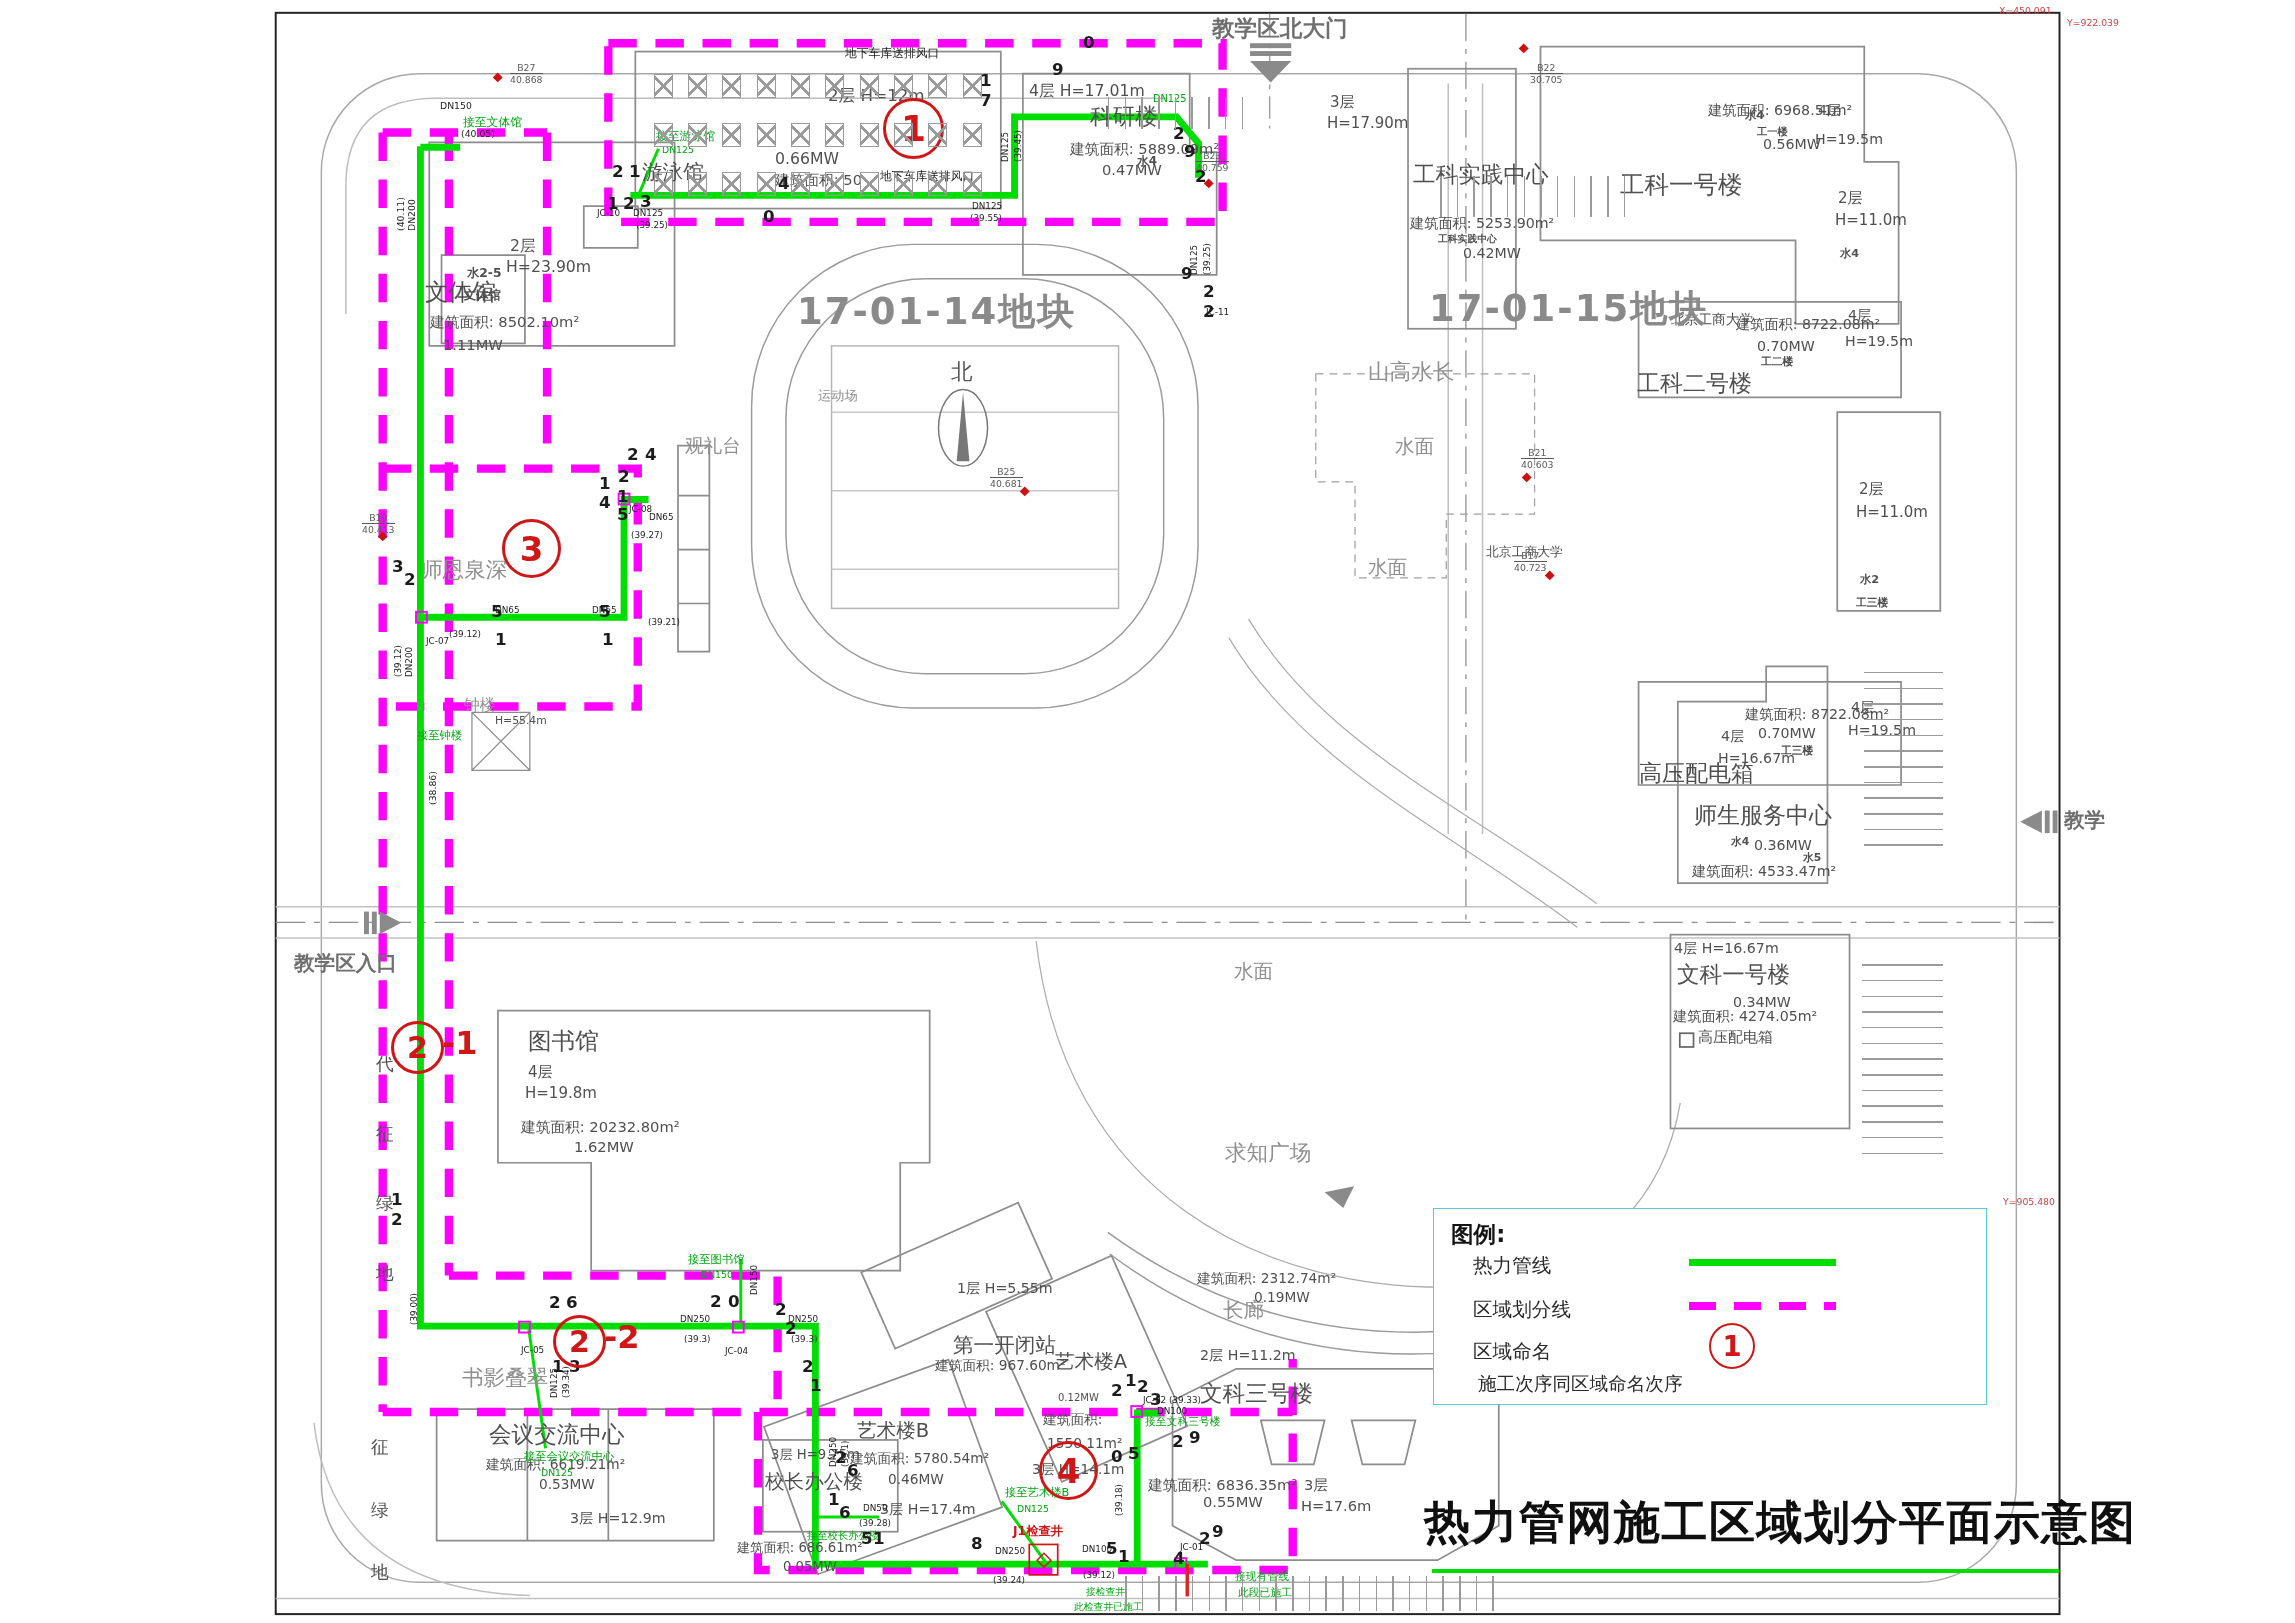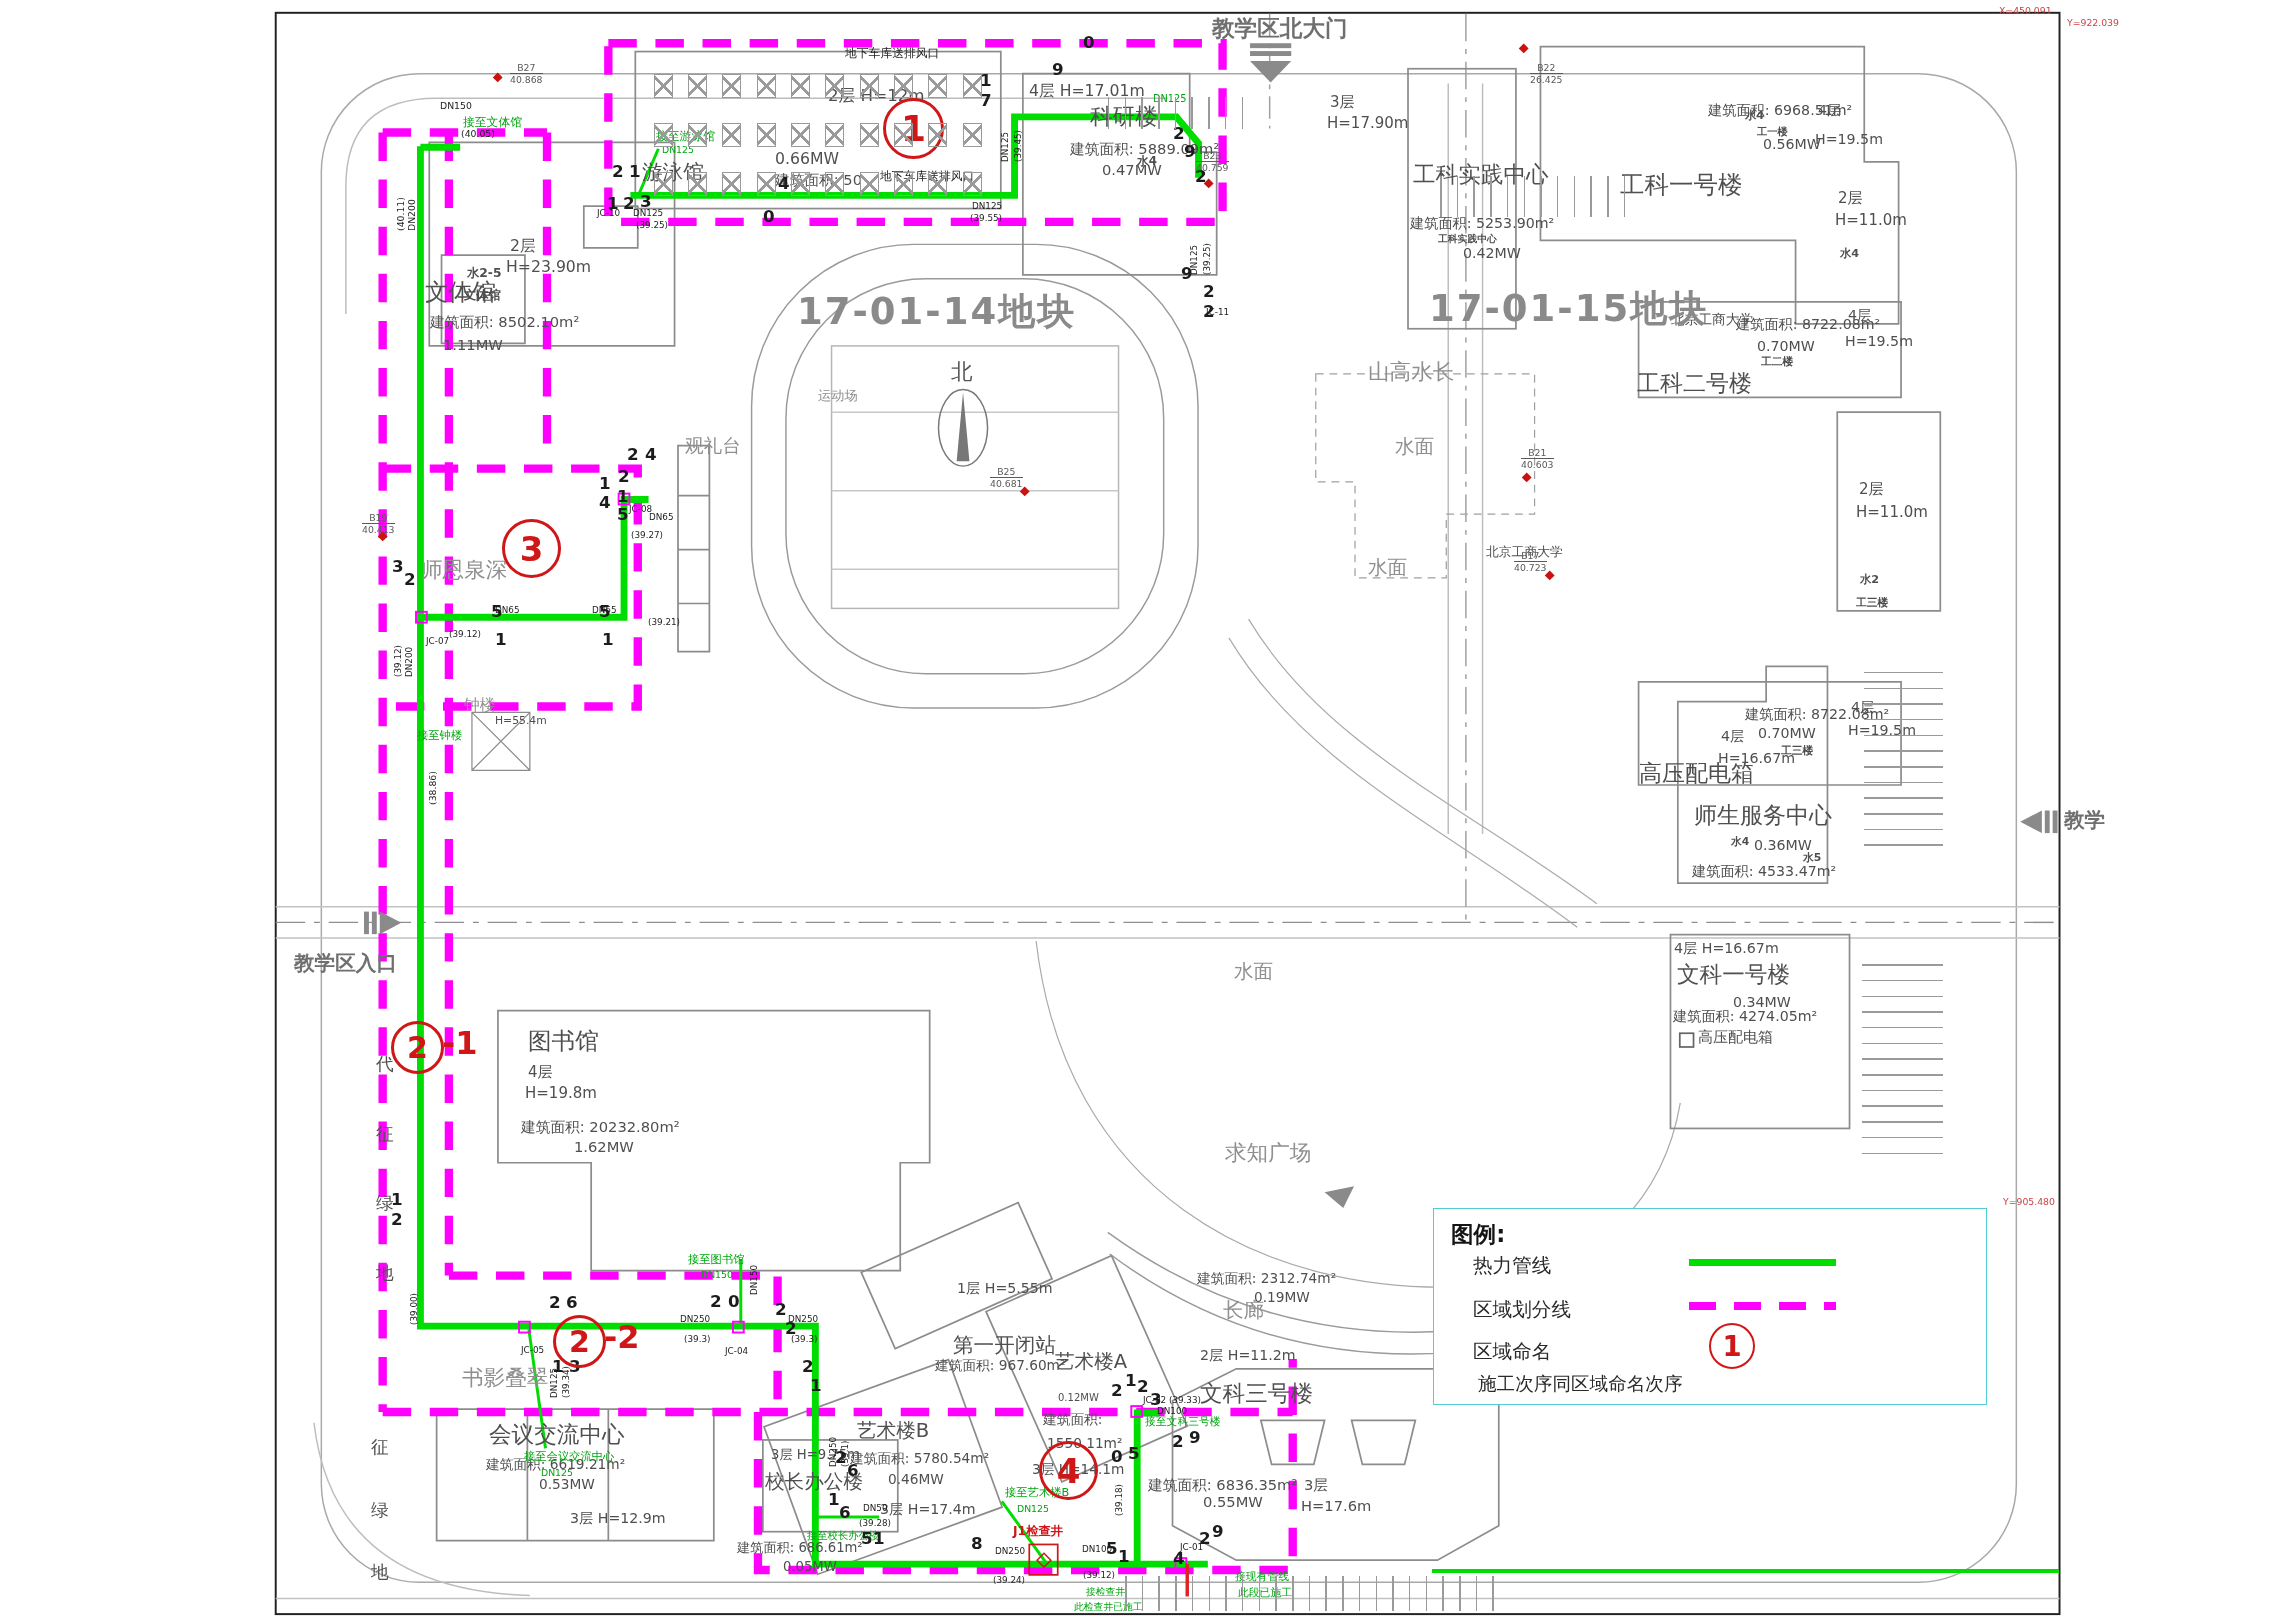--- a/index.html
+++ b/index.html
@@ -157,20 +157,21 @@
       <div class="legend-heading">图例:</div>
       <span class="legend-label" style="top:43px">热力管线</span>
       <span class="sample-green" style="top:50px"></span>
       <span class="legend-label" style="top:87px">区域划分线</span>
       <span class="sample-magenta" style="top:93px"></span>
       <span class="legend-label" style="top:129px">区域命名</span>
       <span class="legend-circle">1</span>
       <div class="legend-note">施工次序同区域命名次序</div>
     </div>
 
+    <div class="title">热力管网施工区域划分平面示意图</div>
     <div class="title-underline"></div>
   <div class="lbl" style="left: 425px; top: 280px; font-size: 23.6px; color: rgb(79, 79, 79); font-weight: 400;">文体馆</div>
       <div class="lbl" style="left: 510px; top: 238px; font-size: 15.7px; color: rgb(79, 79, 79); font-weight: 400;">2层</div>
       <div class="lbl" style="left: 506px; top: 259px; font-size: 15.7px; color: rgb(79, 79, 79); font-weight: 400;">H=23.90m</div>
       <div class="lbl" style="left: 467px; top: 267px; font-size: 12.3px; color: rgb(79, 79, 79); font-weight: 700;">水2-5</div>
       <div class="lbl" style="left: 464px; top: 289px; font-size: 12.3px; color: rgb(79, 79, 79); font-weight: 700;">文体馆</div>
       <div class="lbl" style="left: 430px; top: 314px; font-size: 14.7px; color: rgb(79, 79, 79); font-weight: 400;">建筑面积: 8502.10m²</div>
       <div class="lbl" style="left: 443px; top: 337px; font-size: 14.7px; color: rgb(79, 79, 79); font-weight: 400;">1.11MW</div>
       <div class="lbl" style="left: 642px; top: 162px; font-size: 20.6px; color: rgb(79, 79, 79); font-weight: 400;">游泳馆</div>
       <div class="lbl" style="left: 828px; top: 87px; font-size: 16.7px; color: rgb(79, 79, 79); font-weight: 400;">2层 H=12m</div>
@@ -431,21 +432,21 @@
         <div class="survey-val">40.759</div>
       </div>
       <div class="diamond" style="left: 1205px; top: 180px;"></div>
       <div class="survey" style="left: 990px; top: 466px;">
         <div class="survey-code">B25</div>
         <div class="survey-val">40.681</div>
       </div>
       <div class="diamond" style="left: 1021px; top: 488px;"></div>
       <div class="survey" style="left: 1530px; top: 62px;">
         <div class="survey-code">B22</div>
-        <div class="survey-val">26.425</div>
+        <div class="survey-val">30.705</div>
       </div>
       <div class="diamond" style="left: 1520px; top: 45px;"></div>
       <div class="survey" style="left: 1521px; top: 447px;">
         <div class="survey-code">B21</div>
         <div class="survey-val">40.603</div>
       </div>
       <div class="diamond" style="left: 1523px; top: 474px;"></div>
       <div class="survey" style="left: 1514px; top: 550px;">
         <div class="survey-code">B17</div>
         <div class="survey-val">40.723</div>

